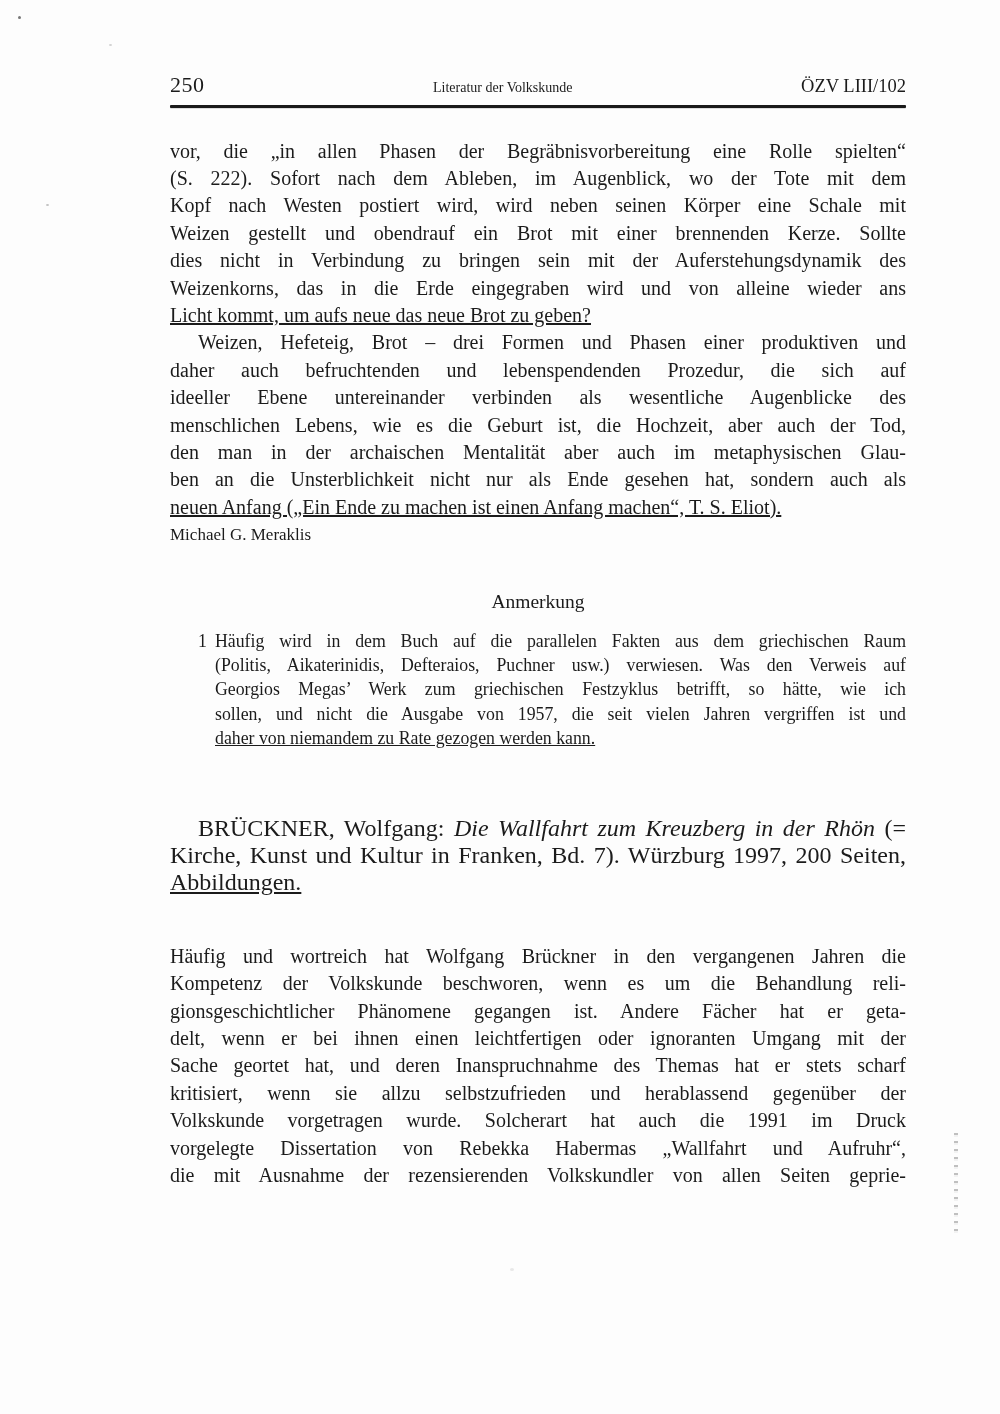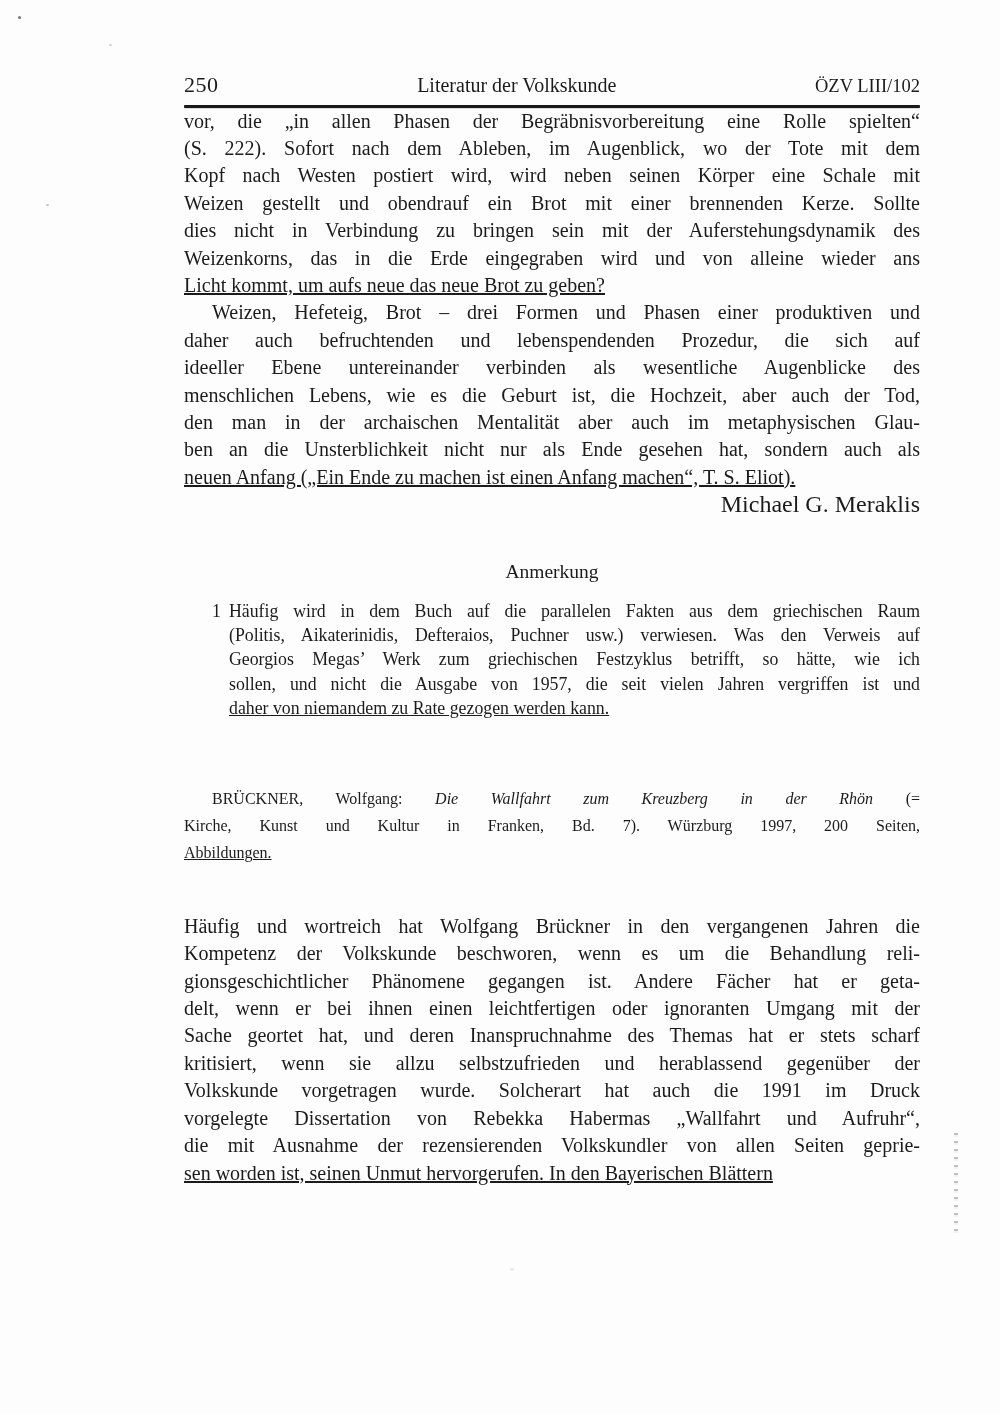--- a/index.html
+++ b/index.html
@@ -6,52 +6,51 @@
   body {
     width: 1000px; height: 1414px;
     background: #fdfdfd;
     position: relative;
     font-family: "Liberation Serif", serif;
     color: #1b1b1b;
     overflow: hidden;
   }
   .page-column {
     position: absolute;
-    left: 184px; top: 72px;
+    left: 170px; top: 72px;
     width: 736px;
   }
   
   .running-head {
     display: flex;
     justify-content: space-between;
     align-items: baseline;
   }
   .page-number { font-size: 22px; letter-spacing: 0.5px; }
-  .head-center { font-size: 20px; }
+  .head-center { font-size: 14px; }
   .head-right  { font-size: 18.5px; }
   .head-rule {
     height: 2.5px;
     background: #1a1a1a;
     margin-top: 7px;
     border-radius: 1px;
     box-shadow: 0 0.5px 0 rgba(0,0,0,0.25);
   }
   
   .body-par {
     font-size: 20px;
     line-height: 27.4px;
     margin: 0;
   }
-  .par-1 { }
+  .par-1 { margin-top: 30px; }
   .line { text-align: justify; text-align-last: justify; }
   .line-last { text-align-last: left; text-decoration: underline; }
   .first-indent { padding-left: 28px; }
   .signature-line {
-    text-align: right;
-    font-size: 24px;
+    font-size: 17px;
     line-height: 27.4px;
   }
   
   .note-heading {
     text-align: center;
     font-size: 19.5px;
     margin-top: 40px;
     line-height: 26px;
   }
   .footnote-block {
@@ -62,21 +61,21 @@
     line-height: 24.4px;
     margin-top: 14px;
   }
   .footnote-marker {
     position: absolute;
     left: -17px; top: 0;
   }
   
   .bib-entry {
     margin-top: 64px;
-    font-size: 16px;
+    font-size: 24px;
     line-height: 27.4px;
   }
   .bib-entry .italic { font-style: italic; }
   .par-review { margin-top: 46px; }
   
   .speck {
     position: absolute;
     background: #555;
     border-radius: 50%;
   }
@@ -158,16 +157,15 @@
   <div class="body-par par-review">
       <div class="line">Häufig und wortreich hat Wolfgang Brückner in den vergangenen Jahren die</div>
       <div class="line">Kompetenz der Volkskunde beschworen, wenn es um die Behandlung reli-</div>
       <div class="line">gionsgeschichtlicher Phänomene gegangen ist. Andere Fächer hat er geta-</div>
       <div class="line">delt, wenn er bei ihnen einen leichtfertigen oder ignoranten Umgang mit der</div>
       <div class="line">Sache geortet hat, und deren Inanspruchnahme des Themas hat er stets scharf</div>
       <div class="line">kritisiert, wenn sie allzu selbstzufrieden und herablassend gegenüber der</div>
       <div class="line">Volkskunde vorgetragen wurde. Solcherart hat auch die 1991 im Druck</div>
       <div class="line">vorgelegte Dissertation von Rebekka Habermas „Wallfahrt und Aufruhr“,</div>
       <div class="line">die mit Ausnahme der rezensierenden Volkskundler von allen Seiten geprie-</div>
-      <div class="line line-last">sen worden ist, seinen Unmut hervorgerufen. In den Bayerischen Blättern</div>
     </div>
 
 </div>
 
 </body></html>

